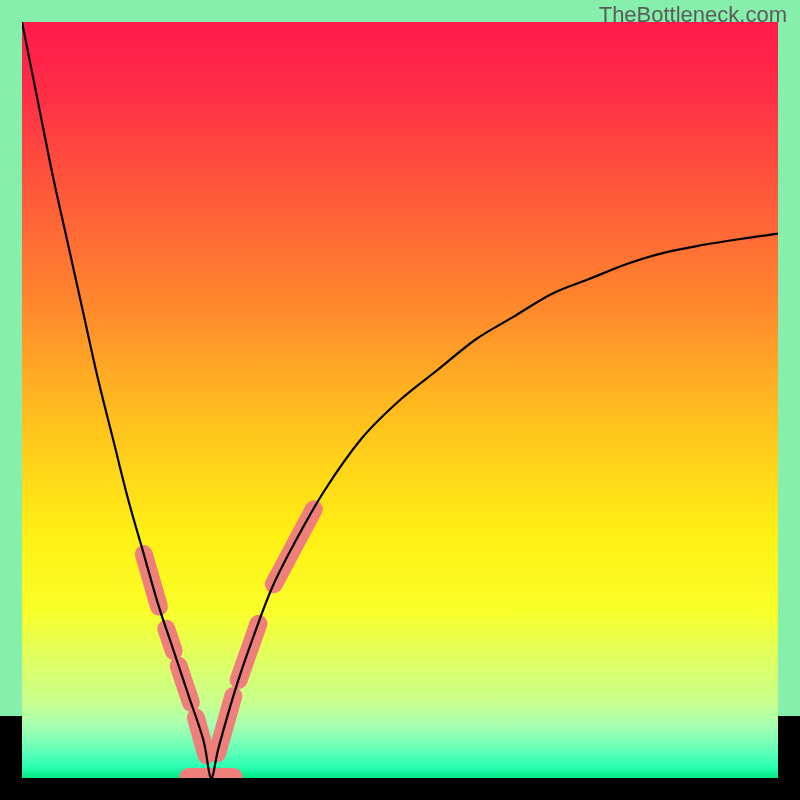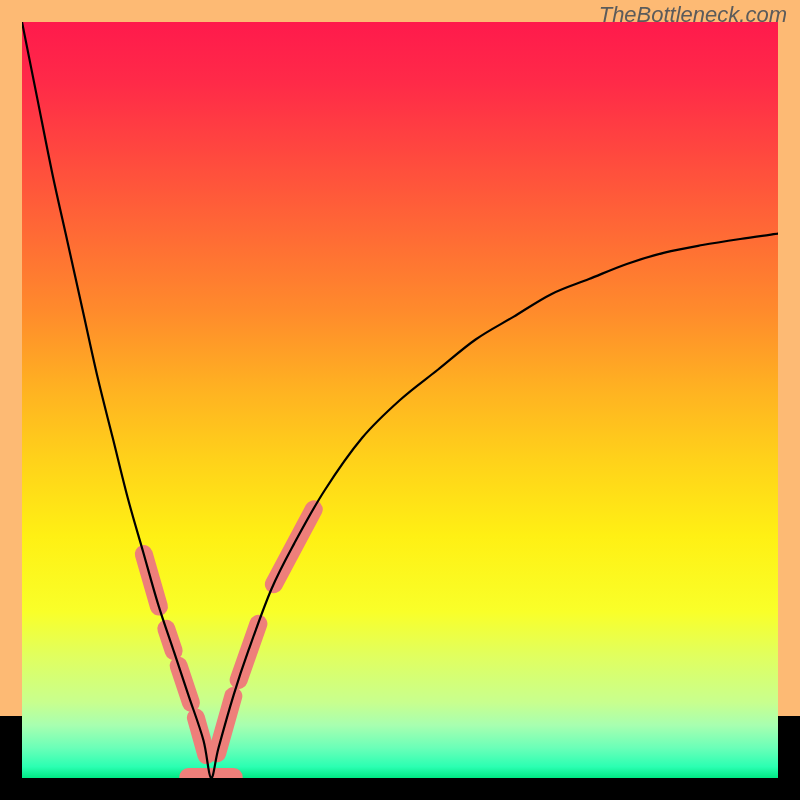--- a/index.html
+++ b/index.html
@@ -10,22 +10,21 @@
     overflow: hidden;
     background: #000;
     font-family: Arial, Helvetica, sans-serif;
   }
   .frame {
     position: absolute;
     top: 0;
     left: 0;
     width: 800px;
     height: 716px;
-    background: #fdba74;
-    font-style: italic;
+    background: #86efac;
   }
   .plot {
     position: absolute;
     top: 22px;
     left: 22px;
     width: 756px;
     height: 756px;
     overflow: hidden;
   }
   .watermark {

